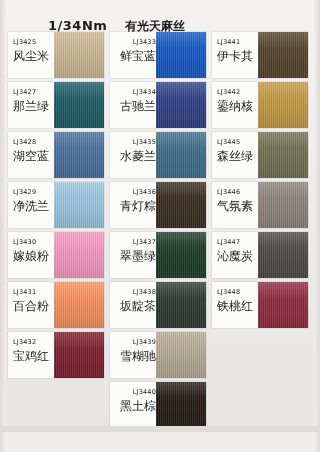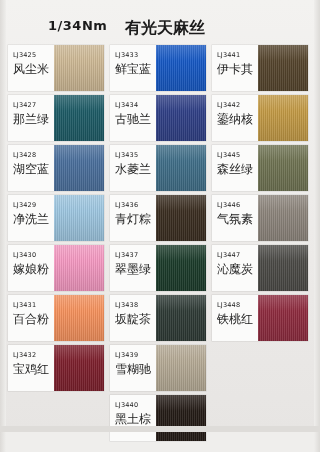--- a/index.html
+++ b/index.html
@@ -18,34 +18,34 @@
     position:absolute;left:0;top:8px;width:320px;height:34px;
   }
   .title{
     position:absolute;left:48px;top:10px;
     font-size:13px;color:#1b1b1b;font-weight:bold;
     letter-spacing:0.5px;
     font-family:"DejaVu Sans","Liberation Sans",sans-serif;
   }
   .subtitle{
     position:absolute;left:125px;top:10px;
-    font-size:16px;color:#1b1b1b;font-weight:bold;
+    font-size:12px;color:#1b1b1b;font-weight:bold;
   }
   .composition{
     position:absolute;right:10px;top:13px;
     font-size:6.5px;color:#2a2a2a;letter-spacing:0.3px;
   }
   .columns{
-    position:absolute;left:0;top:45px;width:320px;height:408px;
+    position:absolute;left:0;top:32px;width:320px;height:408px;
   }
   .col{
     position:absolute;top:0;width:96px;
   }
   .col-0{left:8px;}
-  .col-1{left:110px;}
+  .col-1{left:110px;text-align:right;}
   .col-2{left:212px;}
   .card{
     position:relative;
     width:96px;height:46px;
     margin-bottom:4px;
     background:#fbfbfa;
     box-shadow:0 0 0 0.5px rgba(0,0,0,0.10);
   }
   .swatch{
     position:absolute;right:0;top:0;width:50px;height:46px;

